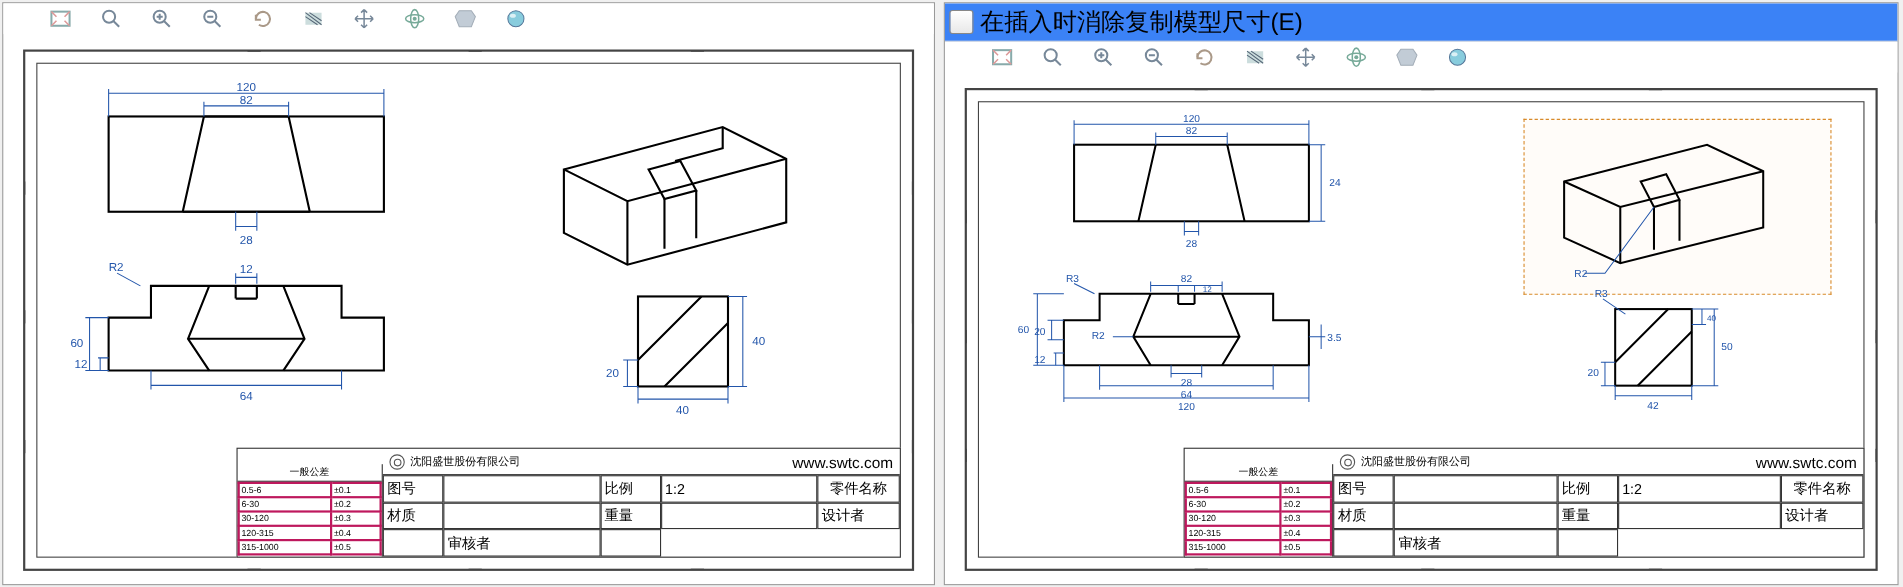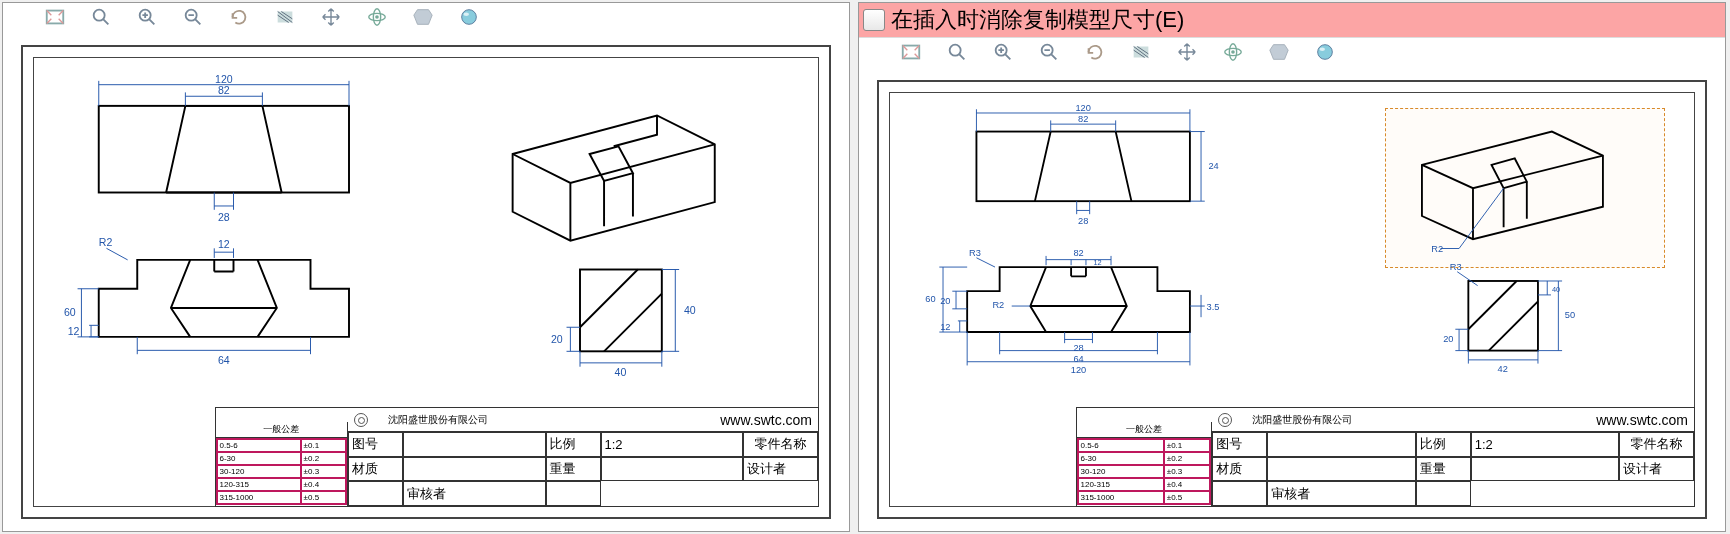--- a/index.html
+++ b/index.html
@@ -23,21 +23,21 @@
   .panel.left { width: 848px; }
   .panel.right { width: 868px; }
 
   
   .option-bar {
     display: flex;
     align-items: center;
     gap: 6px;
     padding: 2px 4px;
     font-size: 22px;
-    background: #fca5a5;
+    background: #3b82f6;
     border-bottom: 1px solid #ddd;
   }
   .checkbox {
     width: 22px; height: 22px;
     border: 1px solid #888;
     background: linear-gradient(#fff,#e8e8e8);
     border-radius: 3px;
   }
 
   
@@ -99,21 +99,21 @@
   }
   .tb-col {
     border-right: 1px solid #333;
     display: flex; flex-direction: column; margin-top: 14px;
   }
   .tb-tol { width: 22%; }
   .tb-tol .hd { text-align:center; border-bottom:1px solid #333; padding:1px; font-size:9px; }
   .tb-tol table { width:100%; border-collapse:collapse; font-size:8px; }
   .tb-tol td { border:2px solid #be185d; padding:0 2px; line-height:11px; white-space:nowrap; }
   .tb-main { flex:1; display:flex; flex-direction:column; }
-  .tb-main .company { display:flex; align-items:center; gap:20px; height:24px; border-bottom:1px solid #333; padding:0 6px; font-size:10px; }
+  .tb-main .company { display:flex; align-items:center; gap:5px; height:24px; border-bottom:1px solid #333; padding:0 6px; font-size:10px; }
   .logo { width:14px; height:14px; border:1px solid #555; border-radius:50%; position:relative; }
   .logo:after { content:""; position:absolute; left:3px; top:3px; width:5px;height:5px; border:1px solid #555; border-radius:50%; }
   .tb-main .grid { flex:1; display:grid; grid-template-columns:55px 1fr 55px 1fr 75px; }
   .tb-main .grid > div { border:0.5px solid #333; padding:0 3px; font-size:13px; display:flex; align-items:center; white-space:nowrap; overflow:hidden; }
   .tb-main .partname { grid-row:span 3; justify-content:center; text-align:center; }
   .url { margin-left:auto; font-size:14px; }
 
   
   .sel-box {
     position:absolute;

